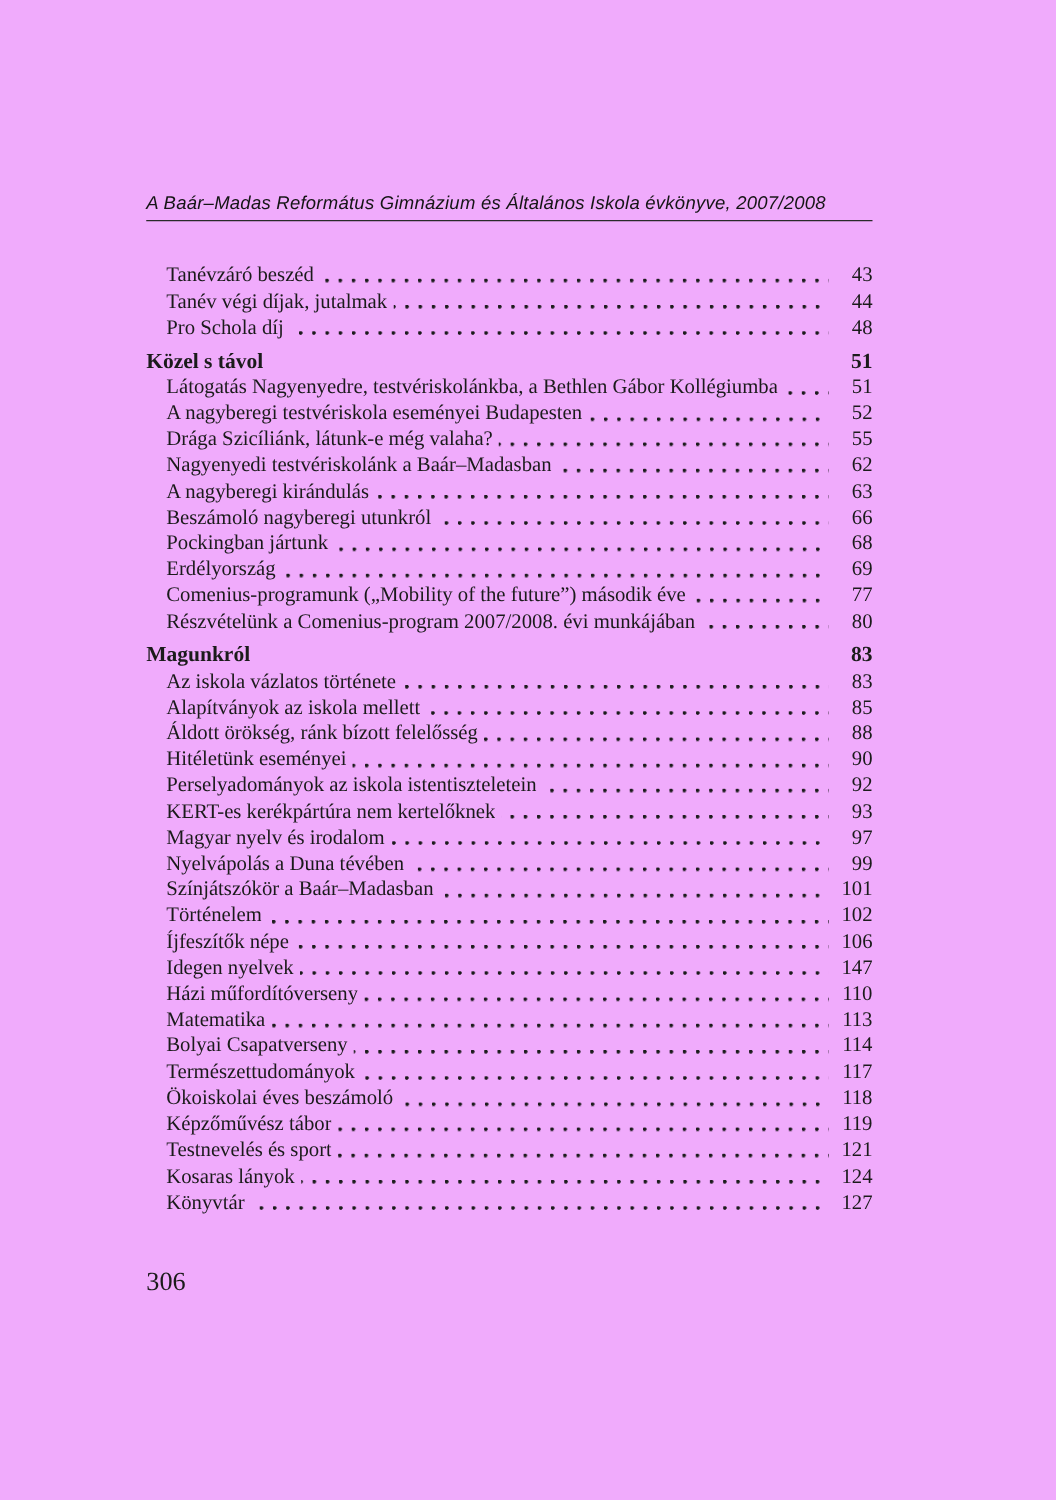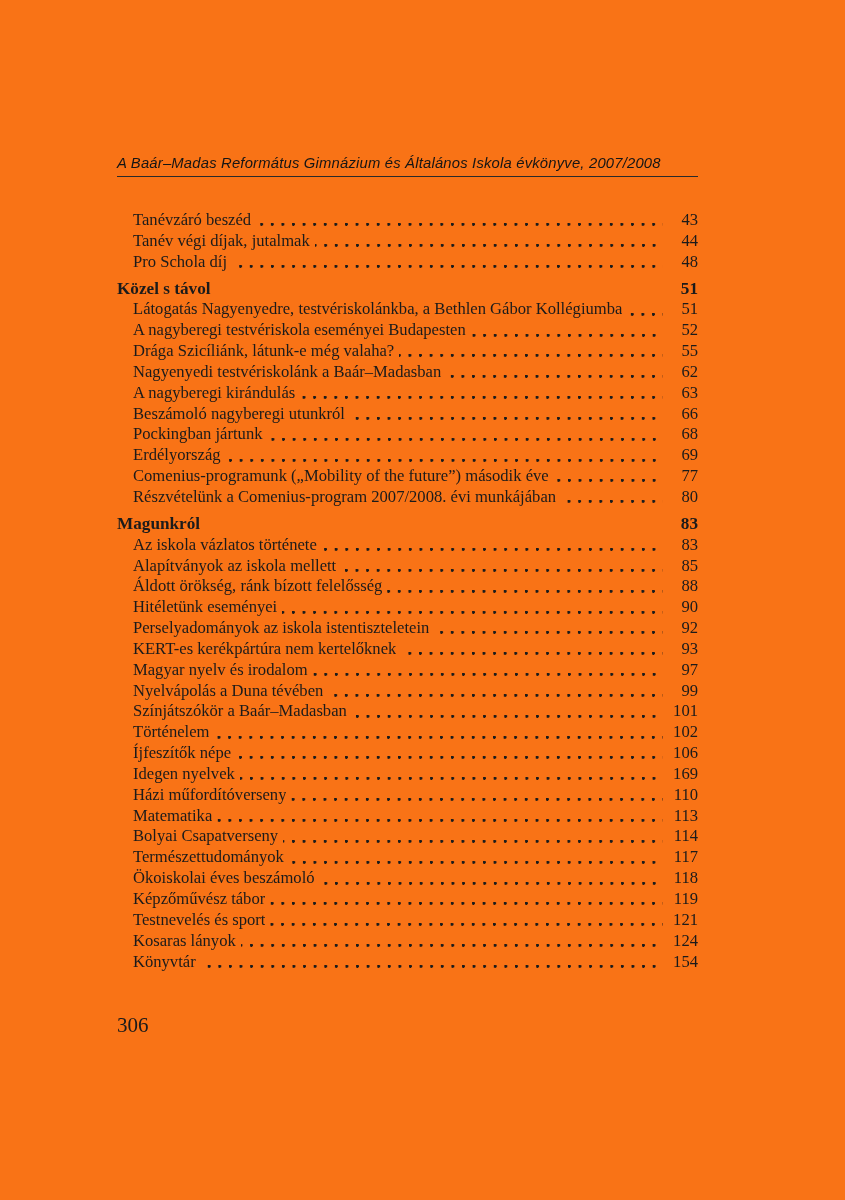--- a/index.html
+++ b/index.html
@@ -1,20 +1,20 @@
 <!DOCTYPE html>
 <html><head>
 <meta charset="utf-8">
 <style>
   html, body { margin: 0; padding: 0; background: #ffffff; }
   .page {
     position: relative;
     width: 845px;
     height: 1200px;
-    background: #f97316;
+    background: #f0abfc;
     font-family: "Liberation Serif", "DejaVu Serif", serif;
     color: #1b1b1b;
     overflow: hidden;
   }
   .running-header {
     position: absolute;
     left: 117px;
     top: 155px;
     width: 581px;
     border-bottom: 1.4px solid #2a2a2a;
@@ -207,21 +207,21 @@
         <span class="pagenum">102</span>
       </div>
       <div class="row entry-row">
         <span class="entry-title">Íjfeszítők népe</span>
         <span class="leader"></span>
         <span class="pagenum">106</span>
       </div>
       <div class="row entry-row">
         <span class="entry-title">Idegen nyelvek</span>
         <span class="leader"></span>
-        <span class="pagenum">169</span>
+        <span class="pagenum">147</span>
       </div>
       <div class="row entry-row">
         <span class="entry-title">Házi műfordítóverseny</span>
         <span class="leader"></span>
         <span class="pagenum">110</span>
       </div>
       <div class="row entry-row">
         <span class="entry-title">Matematika</span>
         <span class="leader"></span>
         <span class="pagenum">113</span>
@@ -252,19 +252,19 @@
         <span class="pagenum">121</span>
       </div>
       <div class="row entry-row">
         <span class="entry-title">Kosaras lányok</span>
         <span class="leader"></span>
         <span class="pagenum">124</span>
       </div>
       <div class="row entry-row">
         <span class="entry-title">Könyvtár</span>
         <span class="leader"></span>
-        <span class="pagenum">154</span>
+        <span class="pagenum">127</span>
       </div>
     </div>
 
   <div class="folio">306</div>
 
 </div>
 
 </body></html>

